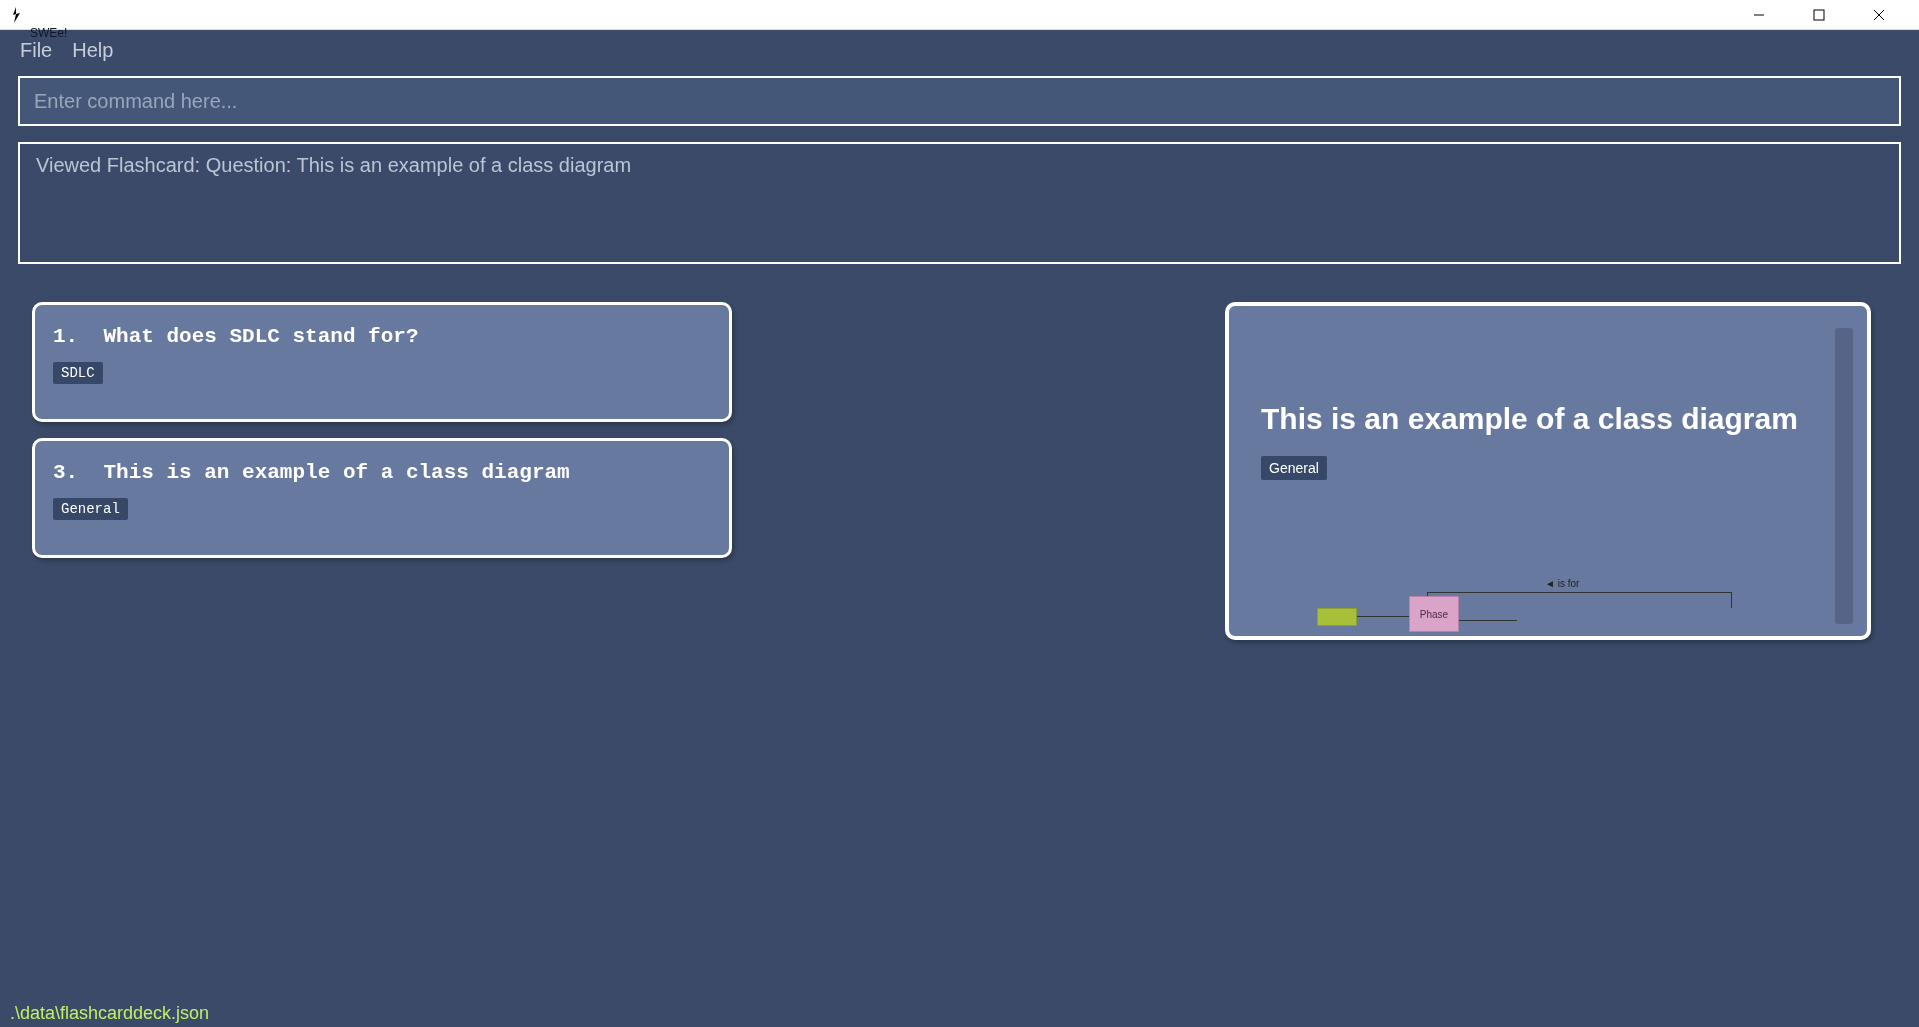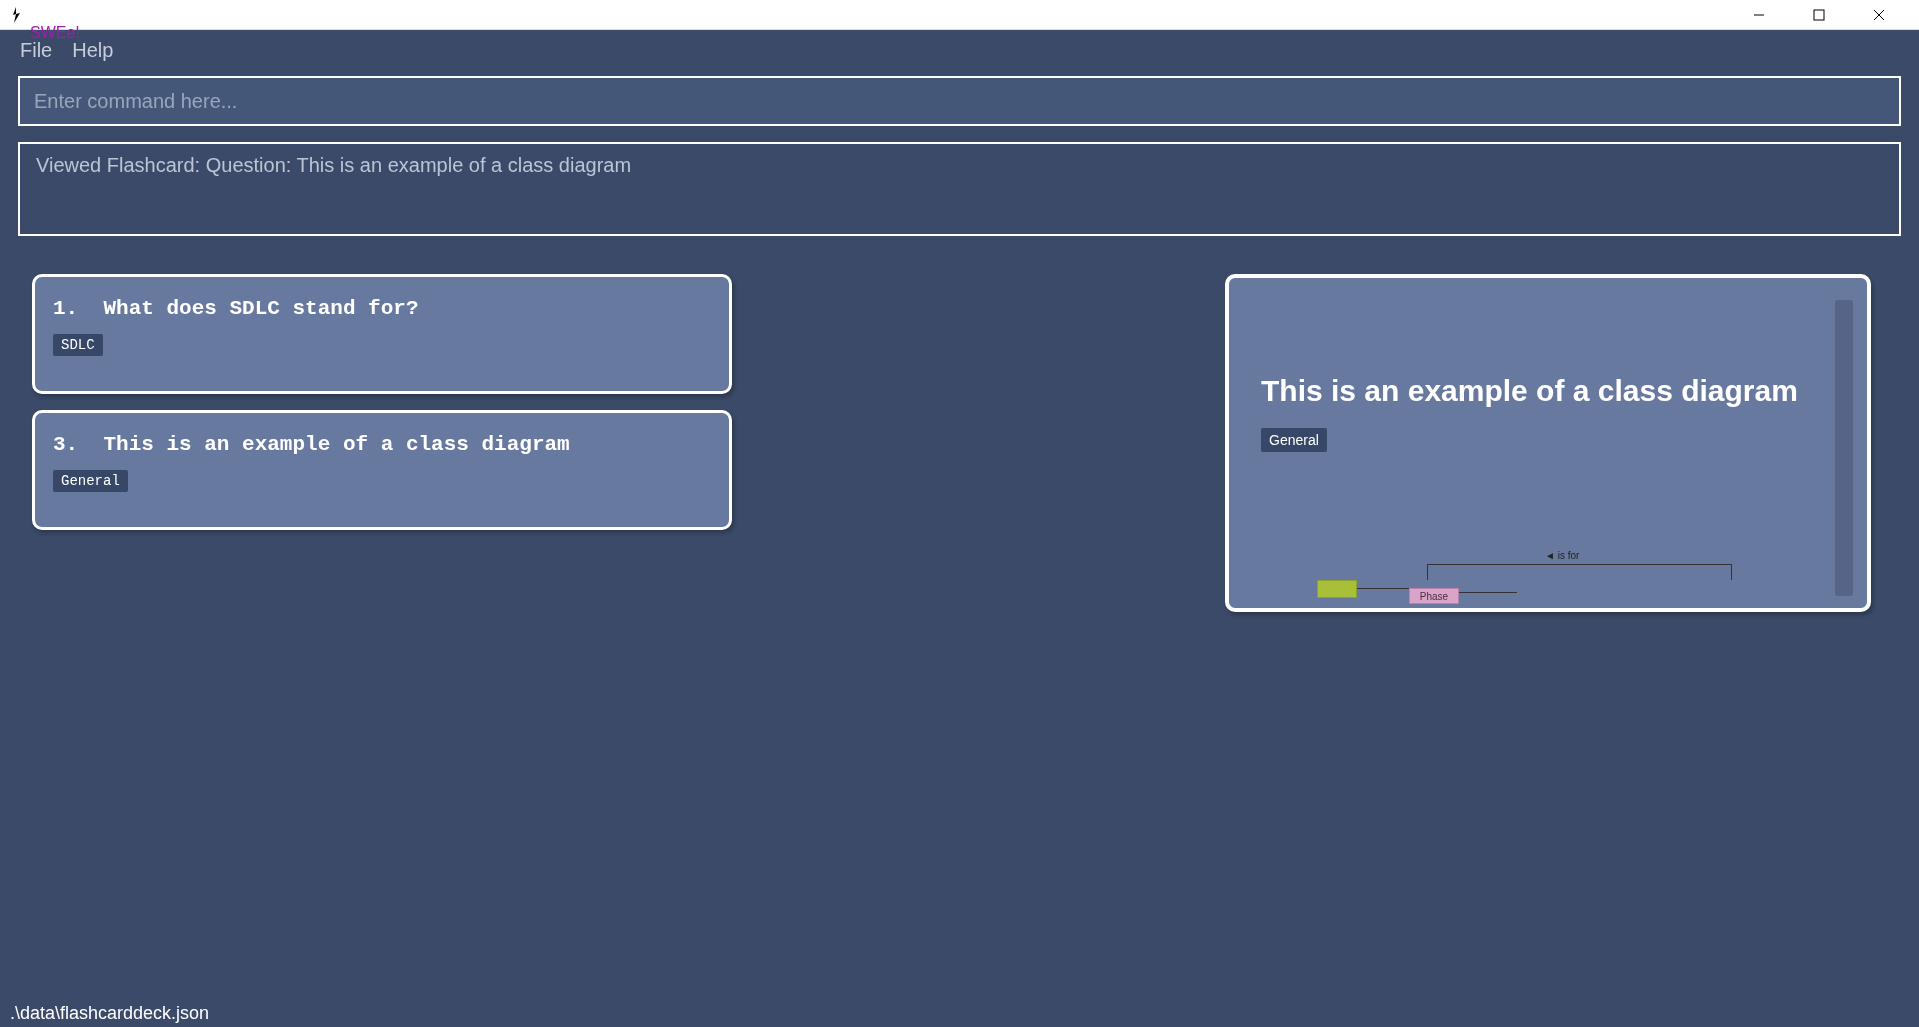--- a/index.html
+++ b/index.html
@@ -23,22 +23,22 @@
       align-items: center;
       padding: 0 8px;
       border-bottom: 1px solid #ddd;
     }
     .titlebar-icon {
       width: 16px;
       height: 16px;
       margin-right: 6px;
     }
     .titlebar-title {
-      font-size: 16px;
-      color: #a21caf;
+      font-size: 12px;
+      color: #0f172a;
       flex: 1;
       margin-top: 37px;
     }
     .titlebar-controls {
       display: flex;
       gap: 20px;
       padding-right: 12px;
     }
     .titlebar-btn {
       width: 40px;
@@ -72,21 +72,21 @@
       color: #5eead4;
       font-size: 20px;
       padding: 0 14px;
       outline: none;
     }
     .command-input::placeholder {
       color: #9aa5bc;
     }
     .output-box {
       margin: 10px 18px 0 18px;
-      height: 94px;
+      height: 122px;
       background: #3a4a68;
       border: 2.5px solid #fff;
       color: #bdc5d4;
       font-size: 20px;
       padding: 10px 16px;
     }
     .main-area {
       display: flex;
       margin: 38px 18px 0 18px;
       gap: 100px;
@@ -199,21 +199,21 @@
       bottom: 19px;
       width: 52px;
       height: 1px;
       background: #333;
     }
     .diagram-box-pink {
       position: absolute;
       left: 92px;
       bottom: 4px;
       width: 50px;
-      height: 16px;
+      height: 36px;
       background: #d9a4c8;
       border: 1px solid #b880aa;
       color: #4a2b42;
       font-size: 10px;
       display: flex;
       align-items: center;
       justify-content: center;
     }
     .diagram-line2 {
       position: absolute;
@@ -239,21 +239,21 @@
       font-size: 10px;
       color: #222;
     }
     .statusbar {
       position: absolute;
       bottom: 0;
       left: 0;
       width: 100%;
       height: 28px;
       background: #3a4a68;
-      color: #ffffff;
+      color: #bef264;
       font-size: 18px;
       padding: 0 10px;
       display: flex;
       align-items: center;
     }
   </style>
 </head>
 <body>
 
 <div class="titlebar">

